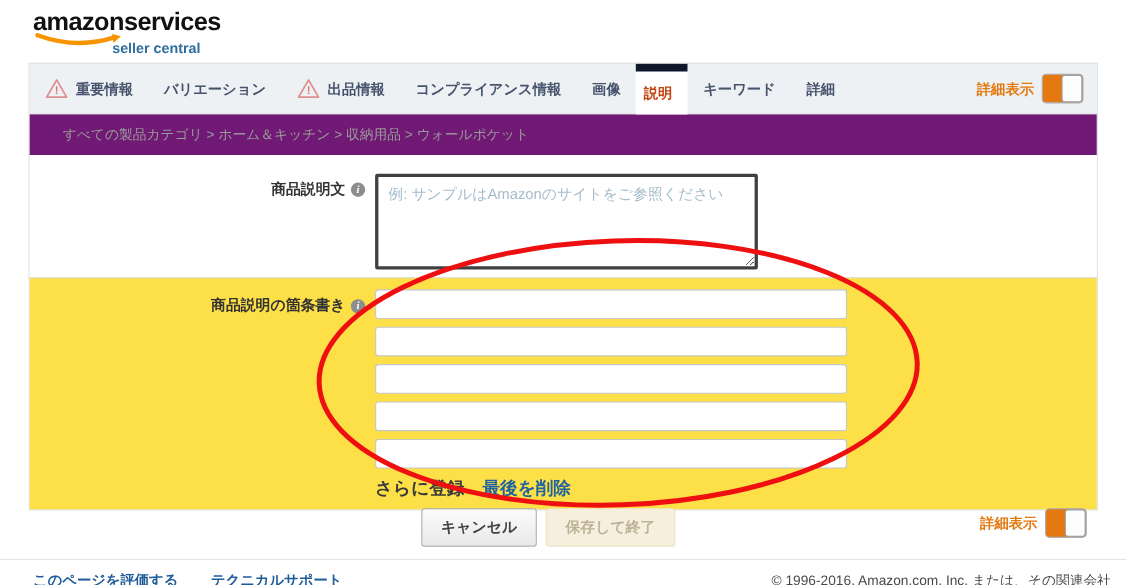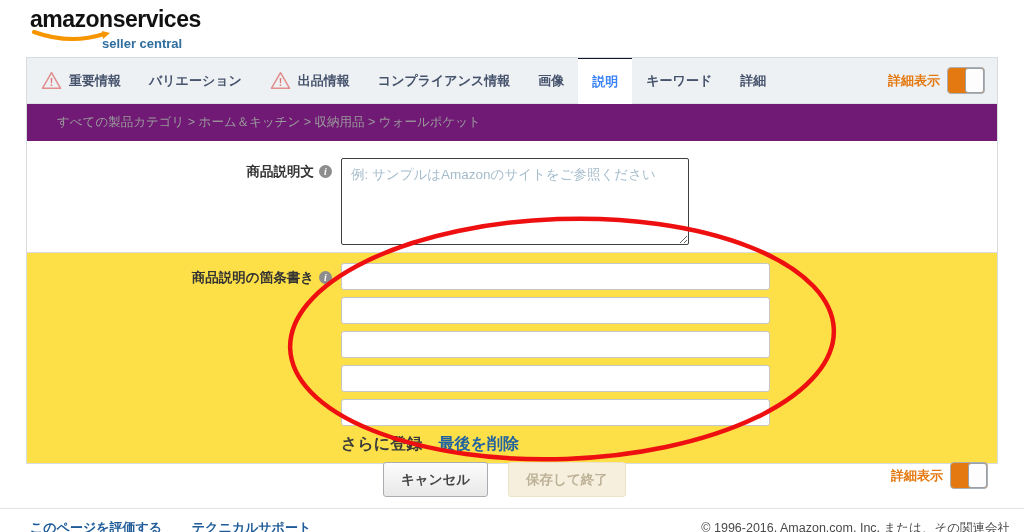--- a/index.html
+++ b/index.html
@@ -14,58 +14,58 @@
   .logo-smile { position:absolute; left:2px; top:24px; }
   .logo-sub { position:absolute; left:72px; top:30px; font-size:13px; font-weight:bold; color:#2d6e9e; }
 
   
   .panel { position:absolute; left:26px; top:57px; width:972px; border:1px solid #d9dcdf; background:#fff; }
 
   
   .tabbar { display:flex; align-items:stretch; height:46px; background:#eef1f4; border-bottom:1px solid #e2e2e2; }
   .tab { display:flex; align-items:center; gap:7px; padding:0 14px; font-size:13px; font-weight:bold;
          color:#46536c; cursor:pointer; white-space:nowrap; }
-  .tab.active { background:#fff; border-top:1px solid #0f172a; color:#3b82f6; margin-bottom:-1px; }
+  .tab.active { background:#fff; border-top:7px solid #0f172a; color:#c2410c; margin-bottom:-1px;padding-left:7px; }
   .warn-icon { width:21px; height:19px; flex:0 0 auto; }
 
   .adv-view { margin-left:auto; display:flex; align-items:center; gap:7px; padding-right:12px; }
   .adv-label { color:#e47911; font-size:13px; font-weight:bold; }
   .toggle { position:relative; width:38px; height:27px; border:1px solid #a9b0b6; border-radius:4px;
             background:#e47911; cursor:pointer; }
   .toggle .knob { position:absolute; right:0px; top:0px; width:19px; height:25px;
                   background:#fdfdfd; border:1px solid #9aa0a5; border-radius:3px; }
 
   
   .breadcrumb-row { height:37px; display:flex; align-items:center; padding-left:30px;
                     background:#701a75; font-size:12.5px; color:#9b9b9b; }
 
   
   .desc-area { background:#fff; padding:17px 0 7px 0; display:flex; }
   .label-col { width:305px; text-align:right; padding-top:5px; font-size:13.5px; font-weight:bold; color:#333;
                flex:0 0 auto; }
   .info-icon { display:inline-block; width:13px; height:13px; border-radius:50%; background:#8d8d8d;
                color:#fff; font-size:10px; line-height:13px; text-align:center; font-style:italic;
                font-family:"Liberation Serif",serif; margin-left:5px; vertical-align:1px; }
-  .desc-textarea { margin-left:9px; width:348px; height:87px; border:1px solid #404040; border-radius:2px;
+  .desc-textarea { margin-left:9px; width:348px; height:87px; border:3px solid #404040; border-radius:2px;
                    resize:both; font-size:13.5px; padding:7px 9px; color:#333;
                    font-family:"Liberation Sans","DejaVu Sans",sans-serif; }
   .desc-textarea::placeholder { color:#a4bccb; opacity:1; }
 
   
   .bullet-section { background:#fde047; border-top:1px solid #dcdcdc; padding:10px 0 2px 0; }
   .bullet-row { display:flex; }
   .bullet-col { margin-left:9px; display:flex; flex-direction:column; }
   .bullet-input { width:429px; height:27px; border:1px solid #c6c6c6; border-radius:3px; margin-bottom:7px;
                   font-size:13px; padding:0 8px; background:#fff; }
   .bullet-links { margin-left:314px; padding:1px 0 6px 0; font-size:16px; font-weight:bold; }
   .link-add { color:#3a3a3a; text-decoration:none; margin-right:12px; cursor:pointer; }
   .link-del { color:#2162a1; text-decoration:none; cursor:pointer; }
 
   
-  .actions { position:absolute; left:383px; top:462px; display:flex; gap:20px; }
+  .actions { position:absolute; left:383px; top:462px; display:flex; gap:8px; }
   .btn { height:35px; border-radius:3px; font-size:13.5px; font-weight:bold; padding:0 17px; cursor:pointer;
          font-family:"Liberation Sans","DejaVu Sans",sans-serif; }
   .btn-cancel { background:linear-gradient(#fcfcfc,#e8e8e8); border:1px solid #a9adb2; color:#444; }
   .btn-save { background:#f6efdd; border:1px solid #eee3c8; color:#bdb297; cursor:default; }
 
   .adv-view-bottom { position:absolute; right:36px; top:462px; display:flex; align-items:center; gap:7px; }
 
   
   .footer-sep { position:absolute; left:0; top:508px; width:1024px; border-top:1px solid #e3e3e3; }
   .footer-links { position:absolute; left:30px; top:519px; font-size:13px; font-weight:bold; white-space:nowrap; }

